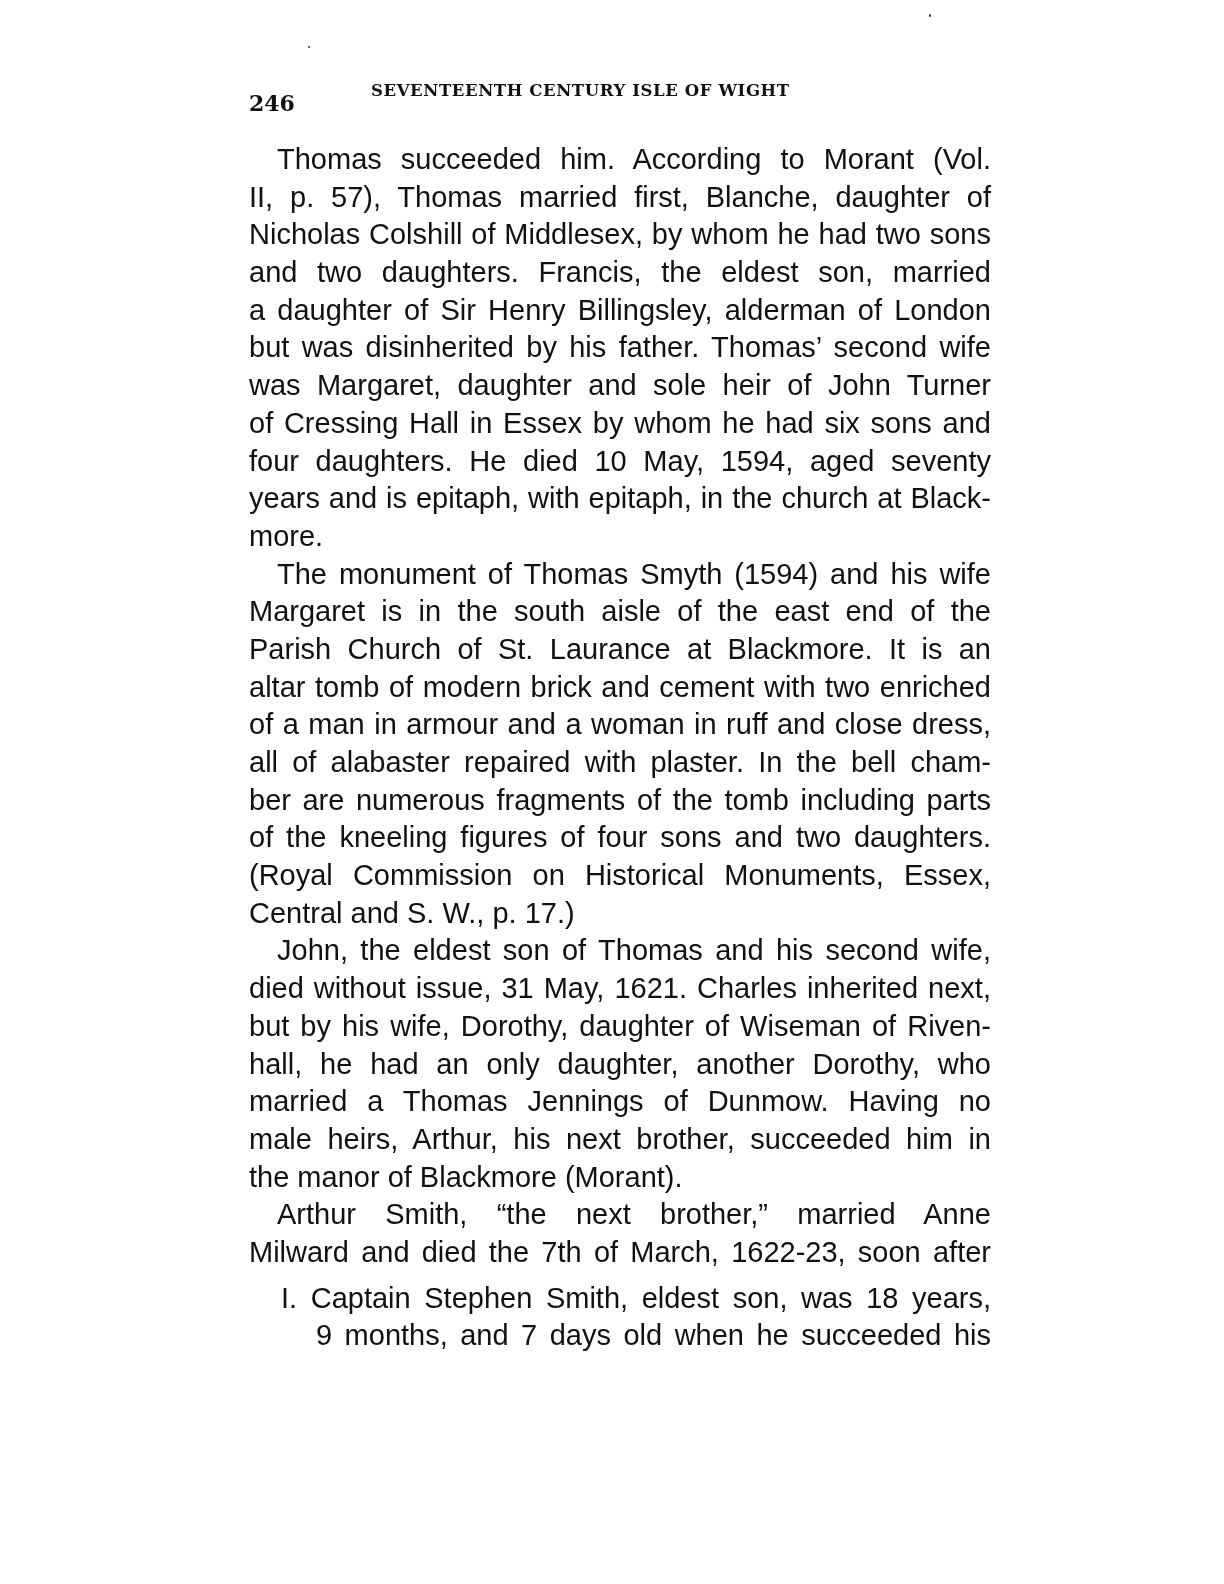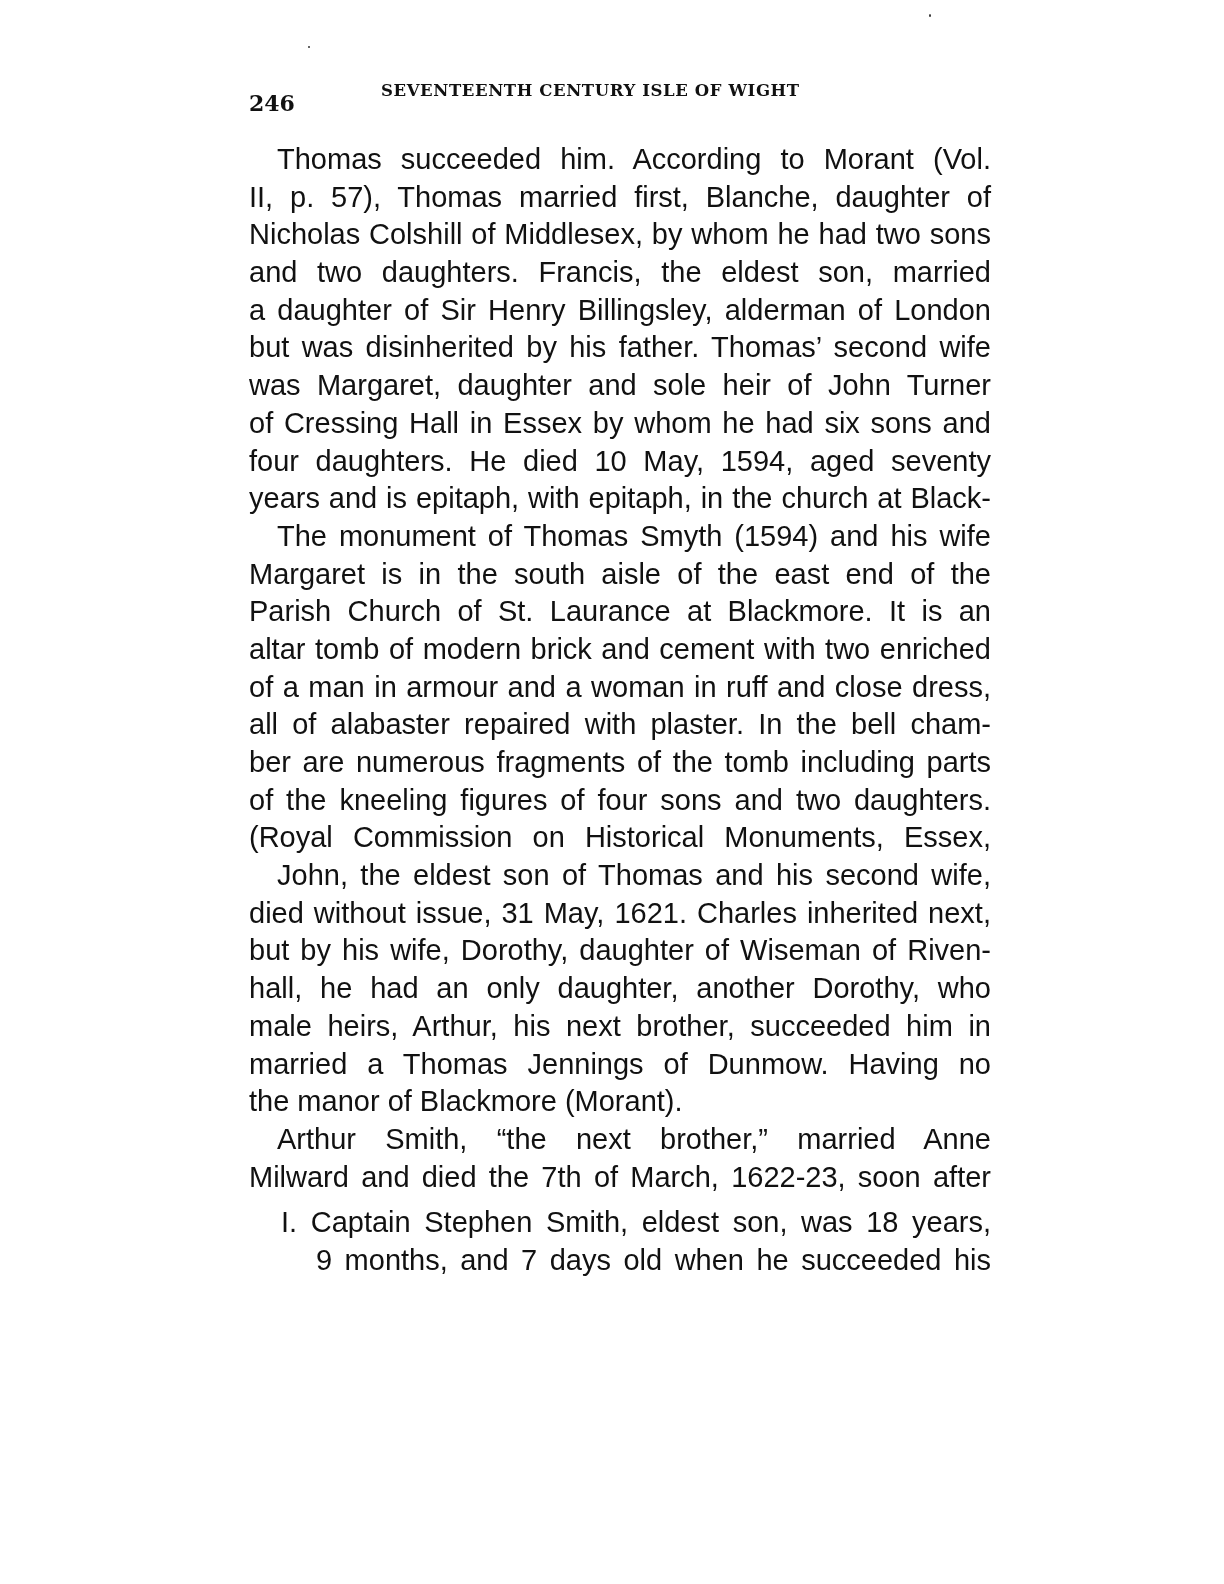--- a/index.html
+++ b/index.html
@@ -1,21 +1,21 @@
 <!DOCTYPE html>
 <html><head>
   <meta charset="utf-8">
   <style>
     html, body { margin: 0; padding: 0; background: #ffffff; }
     body { width: 1224px; height: 1584px; position: relative; overflow: hidden;
            font-family: "DejaVu Serif", "Liberation Serif", serif; color: #111; }
     .header { position: absolute; top: 78px; left: 249px; width: 620px; height: 30px;
               font-family: "DejaVu Serif", serif; font-weight: bold; }
     .page-number { position: absolute; left: 0; top: 12px; font-size: 22px; }
-    .running-head { position: absolute; left: 122px; top: 3px; font-size: 16.5px; letter-spacing: 0.6px; margin-left: 10px; }
+    .running-head { position: absolute; left: 122px; top: 3px; font-size: 16.5px; letter-spacing: 0.6px; }
     .body { position: absolute; top: 141px; left: 249px; width: 742px;
             font-family: Liberation Sans, sans-serif; font-size: 29px; line-height: 37.7px; }
     .line { display: block; white-space: nowrap; text-align: justify; text-align-last: justify; height: 37.7px; }
     .line.last { text-align-last: left; }
     .indent { padding-left: 28px; }
     .list-indent { padding-left: 32px; }
     .list-cont { padding-left: 67px; }
     .gap { height: 8px; }
     .speck { position: absolute; background: #333; border-radius: 50%; }
   </style>
@@ -36,41 +36,43 @@
     <span class="line indent">Thomas succeeded him.  According to Morant (Vol.</span>
     <span class="line">II, p. 57), Thomas married first, Blanche, daughter of</span>
     <span class="line">Nicholas Colshill of Middlesex, by whom he had two sons</span>
     <span class="line">and two daughters.  Francis, the eldest son, married</span>
     <span class="line">a daughter of Sir Henry Billingsley, alderman of London</span>
     <span class="line">but was disinherited by his father.  Thomas’ second wife</span>
     <span class="line">was Margaret, daughter and sole heir of John Turner</span>
     <span class="line">of Cressing Hall in Essex by whom he had six sons and</span>
     <span class="line">four daughters.  He died 10 May, 1594, aged seventy</span>
     <span class="line">years and is epitaph, with epitaph, in the church at Black-</span>
+    <span class="line last">more.</span>
   </div>
 
   <div>
     <span class="line indent">The monument of Thomas Smyth (1594) and his wife</span>
     <span class="line">Margaret is in the south aisle of the east end of the</span>
     <span class="line">Parish Church of St. Laurance at Blackmore.  It is an</span>
     <span class="line">altar tomb of modern brick and cement with two enriched</span>
     <span class="line">of a man in armour and a woman in ruff and close dress,</span>
     <span class="line">all of alabaster repaired with plaster.  In the bell cham-</span>
     <span class="line">ber are numerous fragments of the tomb including parts</span>
     <span class="line">of the kneeling figures of four sons and two daughters.</span>
     <span class="line">(Royal Commission on Historical Monuments, Essex,</span>
+    <span class="line last">Central and S. W., p. 17.)</span>
   </div>
 
   <div>
     <span class="line indent">John, the eldest son of Thomas and his second wife,</span>
     <span class="line">died without issue, 31 May, 1621.  Charles inherited next,</span>
     <span class="line">but by his wife, Dorothy, daughter of Wiseman of Riven-</span>
     <span class="line">hall, he had an only daughter, another Dorothy, who</span>
+    <span class="line">married a Thomas Jennings of Dunmow.  Having no</span>
     <span class="line">male heirs, Arthur, his next brother, succeeded him in</span>
-    <span class="line">married a Thomas Jennings of Dunmow.  Having no</span>
     <span class="line last">the manor of Blackmore (Morant).</span>
   </div>
 
   <div>
     <span class="line indent">Arthur Smith, “the next brother,” married Anne</span>
     <span class="line">Milward and died the 7th of March, 1622-23, soon after</span>
   </div>
   <div class="gap"></div>
 
   <div>

